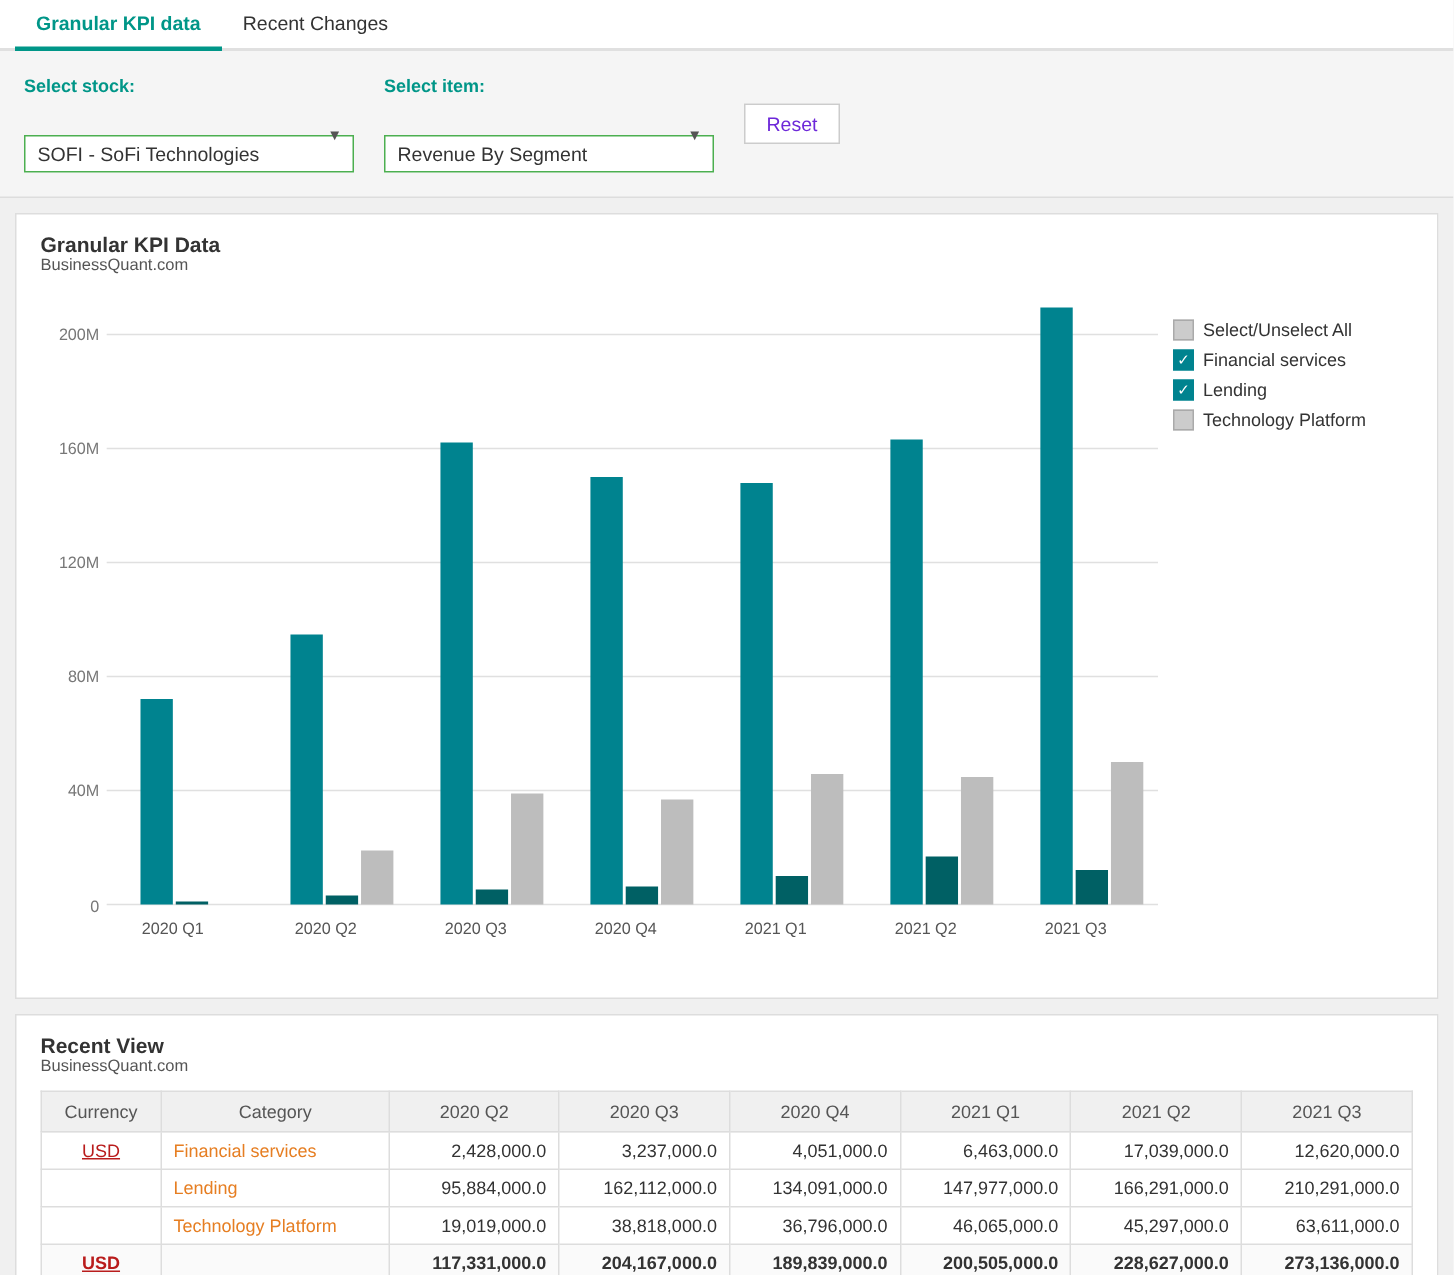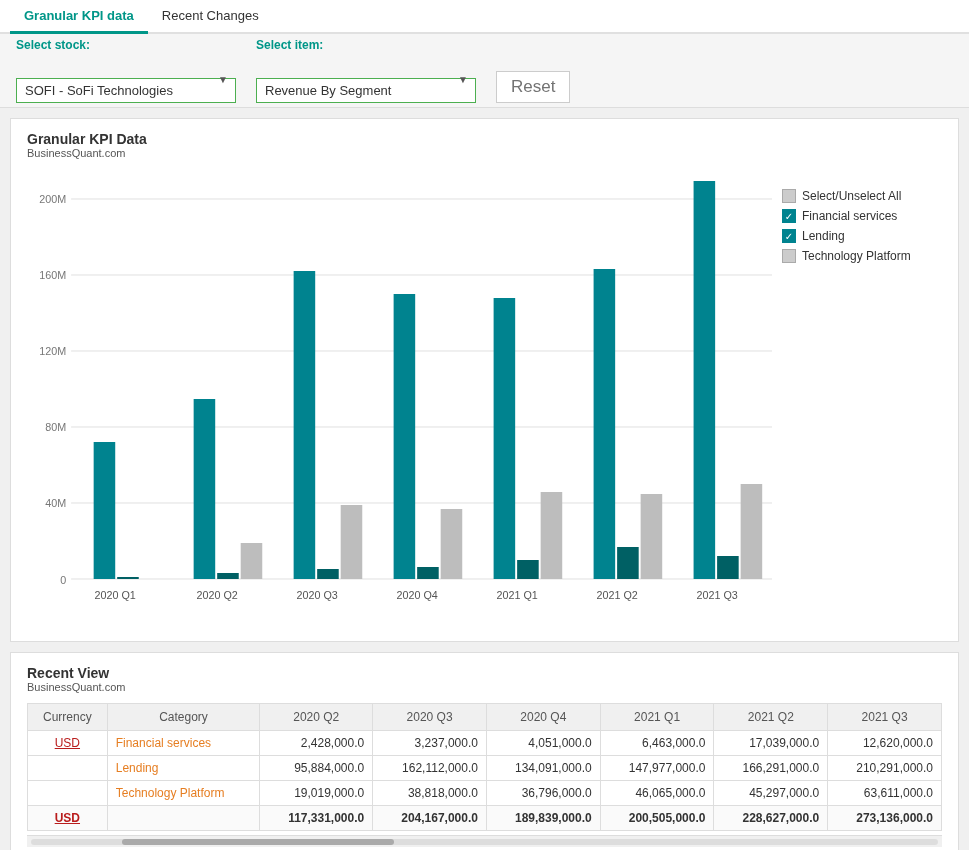--- a/index.html
+++ b/index.html
@@ -21,23 +21,23 @@
       margin-bottom: -2px;
     }
     .tab.active {
       border-bottom: 3px solid #009688;
       color: #009688;
       font-weight: bold;
     }
 
     .controls-bar {
       background: #f5f5f5;
-      padding: 4px 16px;
+      padding: 16px 16px;
       display: flex;
-      align-items: flex-end;
+      align-items: center;
       gap: 20px;
       border-bottom: 1px solid #ddd;
     }
     .control-group { display: flex; flex-direction: column; gap: 2px; }
     .control-label { font-size: 12px; color: #009688; font-weight: bold; }
     .select-input {
       border: 1.5px solid #4caf50;
       background: #fff;
       padding: 4px 24px 4px 8px;
       font-size: 13px;
@@ -56,22 +56,22 @@
       transform: translateY(-50%);
       font-size: 10px;
       color: #555;
       pointer-events: none;
     }
     .reset-btn {
       padding: 5px 14px;
       border: 1px solid #ccc;
       background: #fff;
       cursor: pointer;
-      font-size: 17px;
-      color: #737373;
+      font-size: 13px;
+      color: #6d28d9;
     }
     .logo {
       margin-left: auto;
       font-size: 26px;
       font-weight: bold;
       color: #222;
       letter-spacing: -1px;
     }
     .logo span { color: #222; }
 

